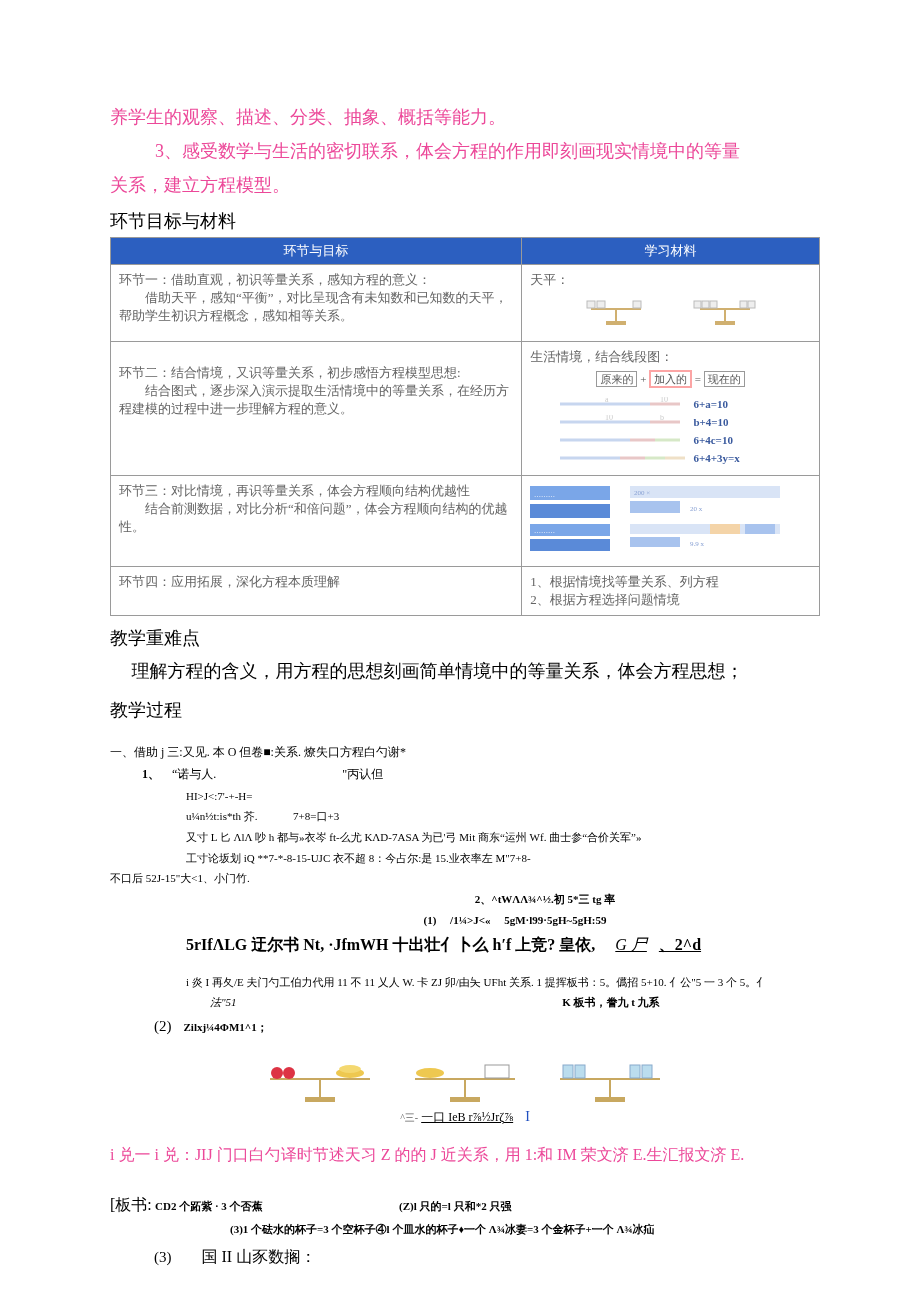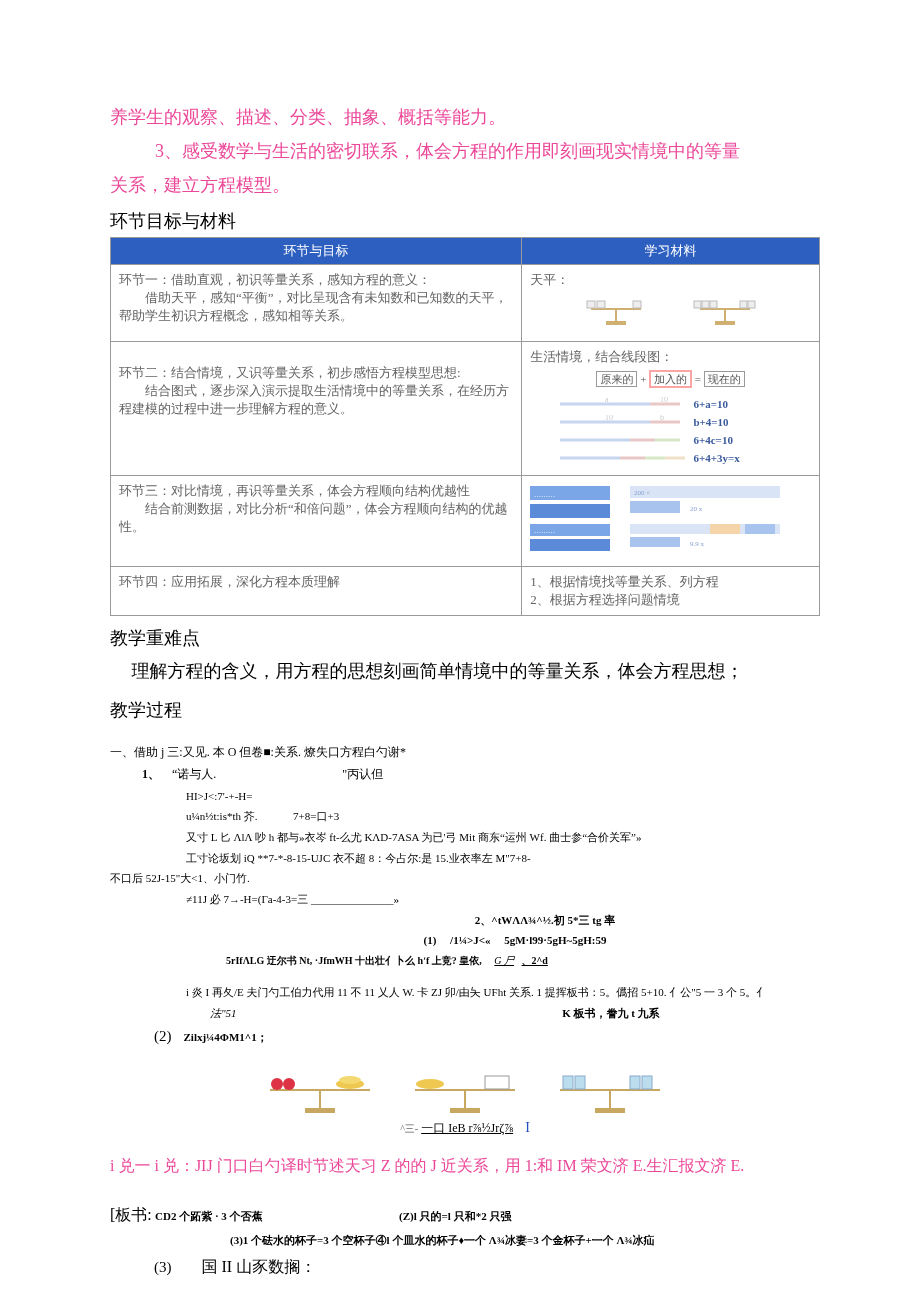--- a/index.html
+++ b/index.html
@@ -236,28 +236,27 @@
   </p>
   <p class="mixed" style="margin-left:76px;font-size:11px;">HI&gt;J&lt;:7'-+-H=</p>
   <p class="mixed" style="margin-left:76px;font-size:11px;">
     <span>u¼n½t:is*th 芥.</span>
     <span style="display:inline-block;width:30px;"></span>
     <span>7+8=口+3</span>
   </p>
   <p class="mixed" style="margin-left:76px;font-size:11px;">又寸 L 匕 ΛlΛ 吵 h 都与»衣岑 ft-么尤 KΛD-7ASA 为已'弓 Mit 商东“运州 Wf.    曲士参“合价关军”»</p>
   <p class="mixed" style="margin-left:76px;font-size:11px;">工寸论坂划 iQ     **7-*-8-15-UJC 衣不超 8：今占尔:是 15.业衣率左 M"7+8-</p>
   <p class="mixed" style="font-size:11px;">不口后 52J-15"大&lt;1、小门竹.</p>
-  <p class="mixed" style="margin-left:76px;font-size:11px;">≠11J 必 7→-H=(Γa-4-3=三 _______________»</p>
   <p class="mixed tiny-b" style="text-align:center;margin-left:160px;font-size:11px;">2、^tWΛΛ¾^½.初 5*三 tg 率</p>
   <p class="mixed tiny-b" style="text-align:center;margin-left:100px;font-size:11px;">
     <span>(1)</span>&nbsp;&nbsp;&nbsp;&nbsp;
     <span>/1¼&gt;J&lt;«</span>&nbsp;&nbsp;&nbsp;&nbsp;
     <span>5gM·l99·5gH~5gH:59</span>
   </p>
-  <p class="mixed" style="margin-left:116px;font-size:10px;">
+  <p class="mixed" style="margin-left:76px;font-size:16px;">
     <span class="tiny-b">5rIfΛLG 迂尔书 Nt, ·JfmWH 十出壮亻卜么 hʹf 上竞? 皇依,</span>&nbsp;&nbsp;&nbsp;&nbsp;
     <span class="u em" style="font-style:italic;">G 尸</span>&nbsp;&nbsp;
     <span class="tiny-b u">、2^d</span>
   </p>
 
   <div style="height:10px;"></div>
   <p class="mixed" style="margin-left:76px;font-size:11px;">i 炎 I 再夂/E 夫门勺工伯力代用 11 不 11 乂人 W. 卡 ZJ 卯/由夨 UFht 关系. 1 提挥板书：5。儰招 5+10.  亻公"5 一 3 个 5。亻</p>
   <p class="mixed" style="margin-left:100px;font-size:11px;">
     <span class="em" style="font-style:italic;">法"51</span>
     <span style="display:inline-block;width:320px;"></span>

